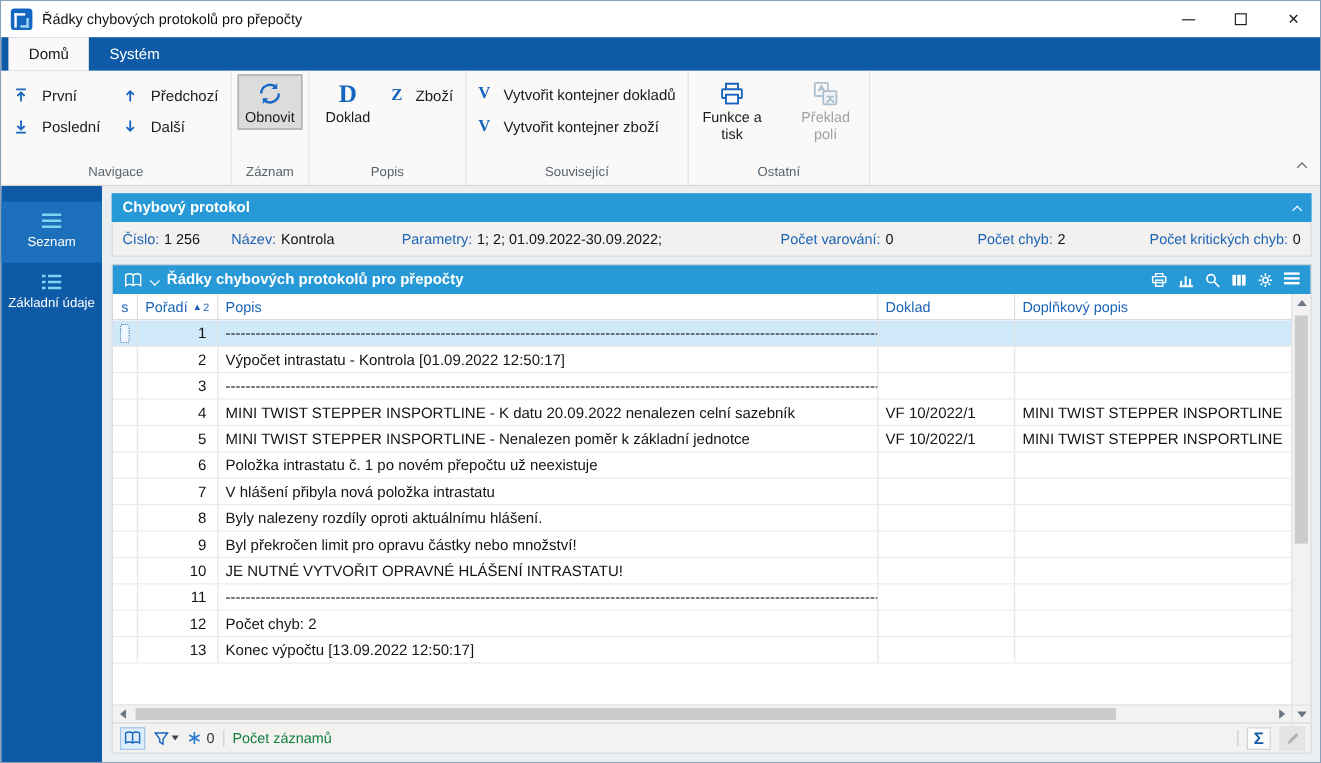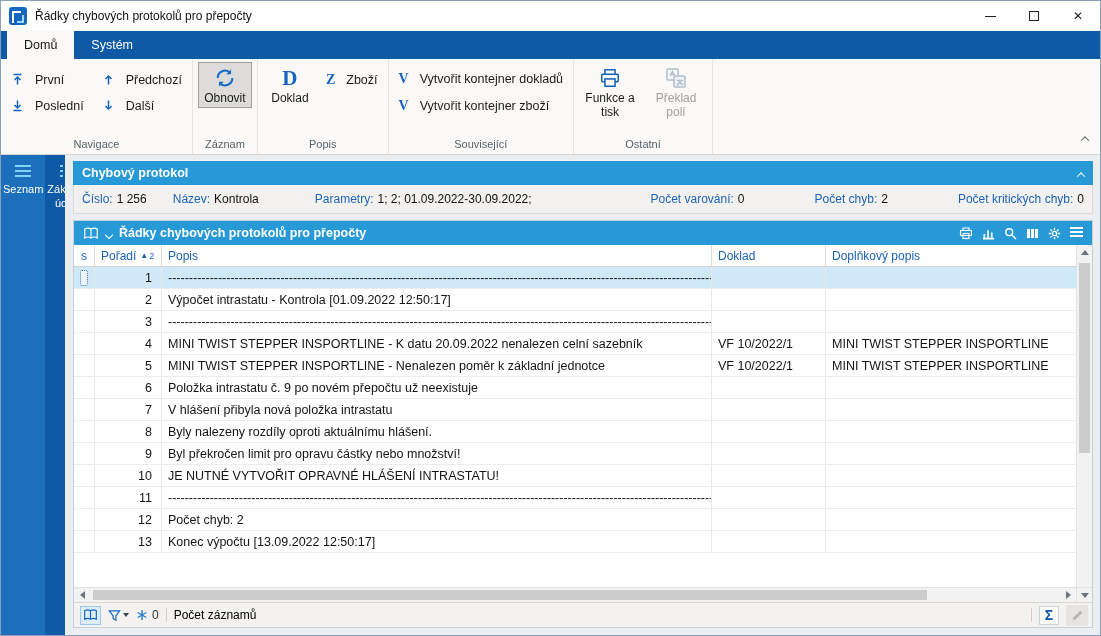--- a/index.html
+++ b/index.html
@@ -39,21 +39,21 @@
   .icon-letter.big{font-size:21px;line-height:22px}
   .icon-letter.small{font-size:14px;line-height:14px}
   .ribbon-collapse{position:absolute;right:12px;bottom:8px;color:#5a6670;cursor:default}
 
   .chev{display:inline-block;width:6px;height:6px;border-right:1.6px solid currentColor;border-bottom:1.6px solid currentColor}
   .chev.up{transform:rotate(-135deg) translate(-1px,-1px)}
   .chev.down{transform:rotate(45deg)}
 
   
   .content{flex:1;display:flex;min-height:0}
-  .sidebar{width:64px;flex:0 0 auto;background:#0e5aa7;display:flex;flex-direction:row;padding-top:0}
+  .sidebar{width:84px;flex:0 0 auto;background:#0e5aa7;display:flex;flex-direction:column;padding-top:13px}
   .side-item{display:flex;flex-direction:column;align-items:center;gap:5px;padding:9px 2px;color:#fff;font-size:11px;text-align:center;line-height:1.25;cursor:default}
   .side-item.active{background:#1c6fba}
 
   .main{flex:1;background:#ebeef1;padding:6px 7px 7px 8px;display:flex;flex-direction:column;min-width:0}
 
   .panel-head{height:23px;background:#2699d6;display:flex;align-items:center;padding:12px 9px;color:#fff;flex:0 0 auto}
   .ptitle{font-size:12.5px;font-weight:bold}
   .phead-right{margin-left:auto;display:flex;align-items:center;gap:9px}
 
   .proto-panel{flex:0 0 auto;margin-bottom:6px}
@@ -102,21 +102,21 @@
   .htrack{flex:1;position:relative;height:100%}
   .hthumb{position:absolute;top:2px;bottom:2px;left:3px;width:86%;background:#cccccc}
   .hcorner{width:16px;height:100%;flex:0 0 auto;display:flex;align-items:center;justify-content:center;border-left:1px solid #e2e2e2}
 
   
   .statusbar{height:25px;flex:0 0 auto;background:#f3f2f1;border-top:1px solid #d9d7d5;display:flex;align-items:center;padding:0 4px 0 6px;gap:7px;font-size:12px;color:#3d3d3d}
   .sb-btn{display:flex;align-items:center;justify-content:center;gap:2px;height:19px;min-width:20px;cursor:default}
   .sb-btn.boxed{border:1px solid #9fc6e8;background:#ddedf9;padding:0 2px}
   .sb-sep{width:1px;height:14px;background:#cfcdcb}
   .sb-count{display:flex;align-items:center;gap:4px;color:#333}
-  .sb-label{color:#000000}
+  .sb-label{color:#15803d}
   .sb-spacer{flex:1}
   .sigma{font-weight:bold;color:#0e5aa7;font-size:14px;border:1px solid #ccd3d9;background:#fbfbfb;padding:0 4px}
   .sb-edit{width:22px;height:21px;background:#e5e4e2;display:flex;align-items:center;justify-content:center}
 
   .burger{width:13px;height:2px;background:#fff;box-shadow:0 4px 0 #fff,0 8px 0 #fff;display:block;margin-bottom:8px}
 </style>
 </head>
 <body>
 
 <div class="window">
@@ -231,21 +231,21 @@
           <div class="btn-small">
             <span class="icon-letter small">V</span>
             <span>Vytvořit kontejner zboží</span>
           </div>
         </div>
       </div>
       <div class="rgroup-label">Související</div>
     </div>
 
     <div class="rgroup" style="min-width:128px">
-      <div class="rgroup-content" style="gap:4px">
+      <div class="rgroup-content" style="gap:16px">
         <div class="btn-big">
           <svg width="22" height="22" viewBox="0 0 24 24" fill="none" stroke="#1565c0" stroke-width="1.7">
             <path d="M6.5 8V3h11v5"></path>
             <rect x="3" y="8" width="18" height="8" rx="1"></rect>
             <rect x="6.5" y="13" width="11" height="8" fill="#fbf9f7"></rect>
           </svg>
           <span class="lbl">Funkce a tisk</span>
         </div>
         <div class="btn-big disabled">
           <svg width="22" height="22" viewBox="0 0 22 22" fill="none" stroke="#aebfcd" stroke-width="1.5">
@@ -428,21 +428,21 @@
                 <div class="cell c-s"></div>
                 <div class="cell c-poradi">5</div>
                 <div class="cell c-popis">MINI TWIST STEPPER INSPORTLINE - Nenalezen poměr k základní jednotce</div>
                 <div class="cell c-doklad">VF 10/2022/1</div>
                 <div class="cell c-dopl">MINI TWIST STEPPER INSPORTLINE</div>
               </div>
 
               <div class="grid-row">
                 <div class="cell c-s"></div>
                 <div class="cell c-poradi">6</div>
-                <div class="cell c-popis">Položka intrastatu č. 9 po novém přepočtu už neexistuje</div>
+                <div class="cell c-popis">Položka intrastatu č. 1 po novém přepočtu už neexistuje</div>
                 <div class="cell c-doklad"></div>
                 <div class="cell c-dopl"></div>
               </div>
 
               <div class="grid-row">
                 <div class="cell c-s"></div>
                 <div class="cell c-poradi">7</div>
                 <div class="cell c-popis">V hlášení přibyla nová položka intrastatu</div>
                 <div class="cell c-doklad"></div>
                 <div class="cell c-dopl"></div>

